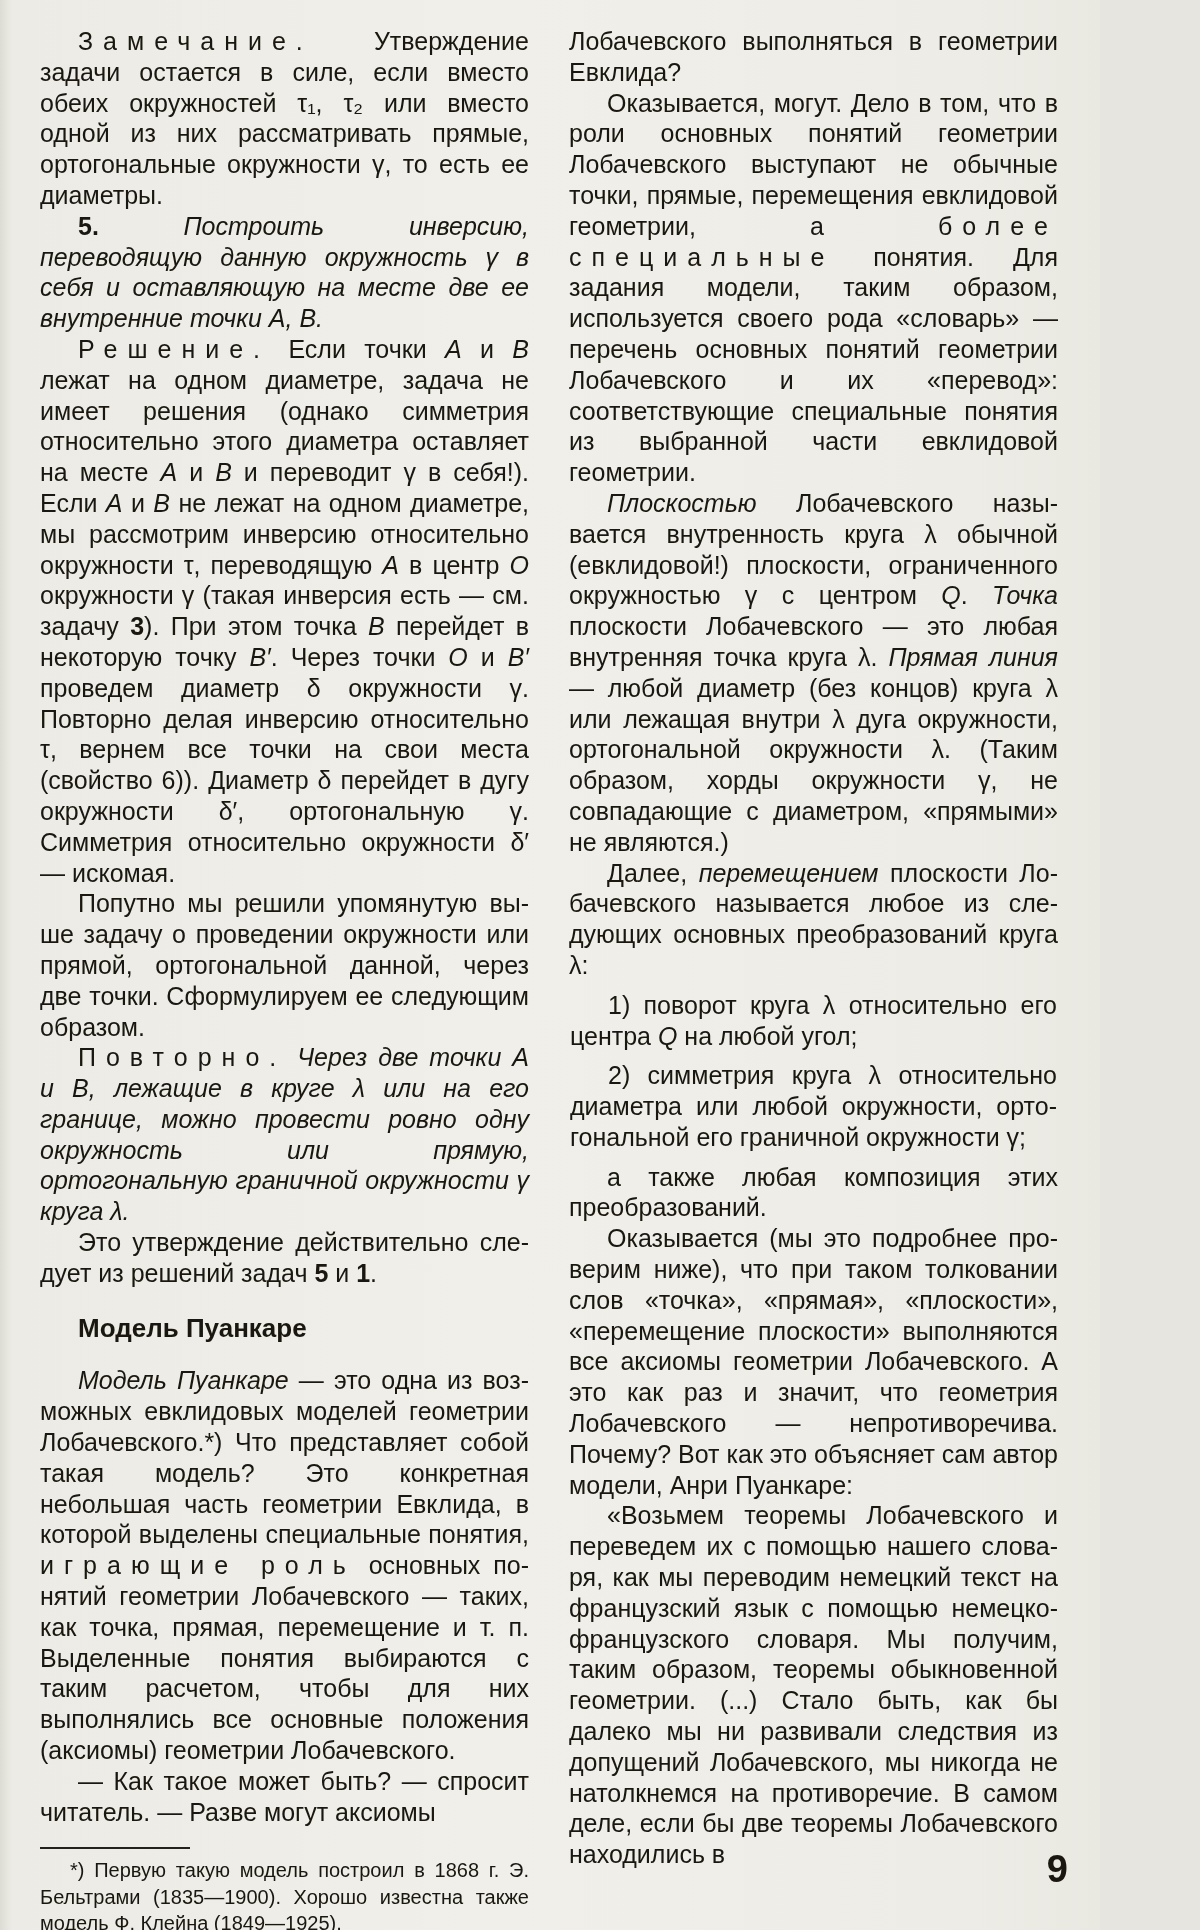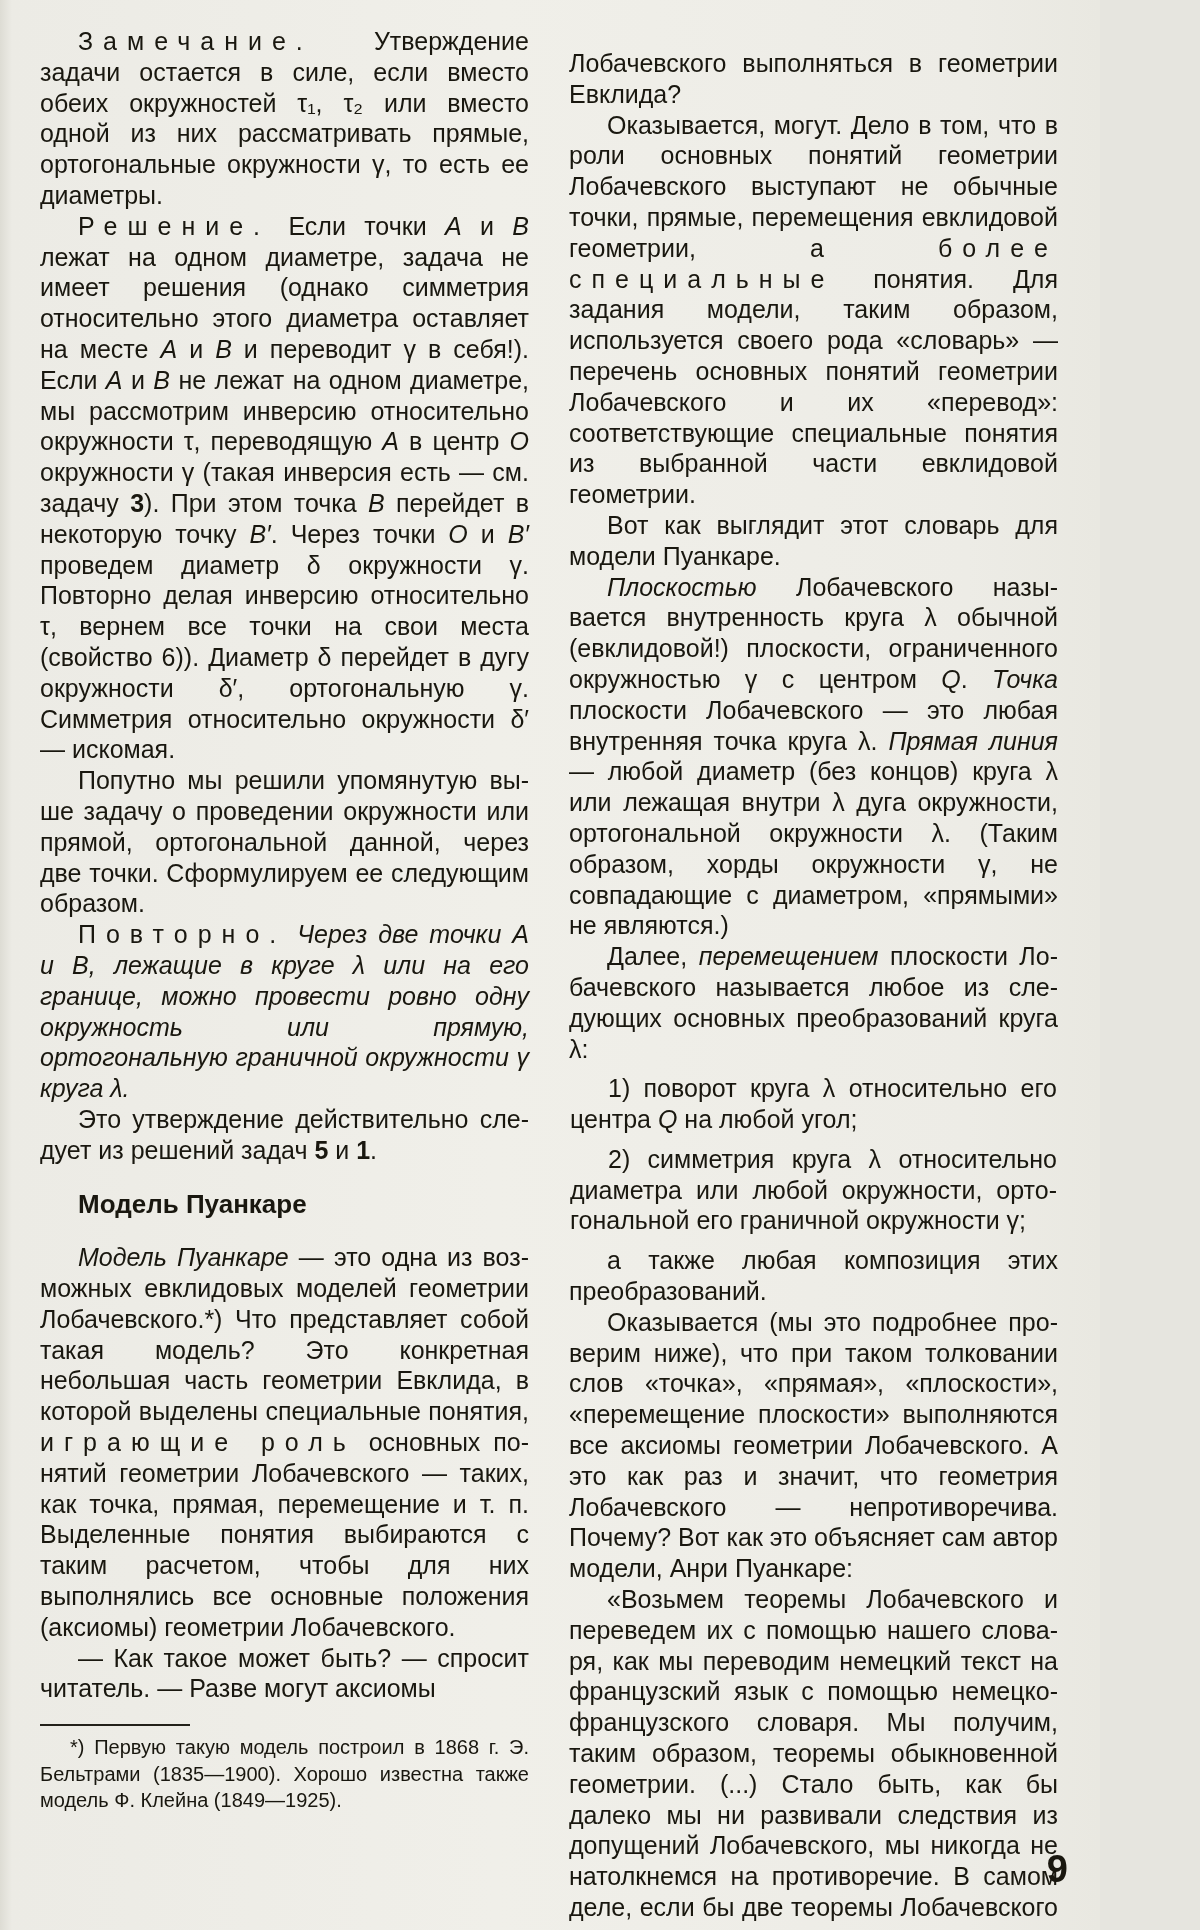--- a/index.html
+++ b/index.html
@@ -27,21 +27,21 @@
     text-align: justify;
     font-size: 25px;
     line-height: 30.8px;
     hyphens: manual;
   }
   .col p {
     margin: 0;
     text-indent: 38px;
     hyphens: manual;
   }
-  .col p.noind { text-indent: 0; margin-top: 22px; }
+  .col p.noind { text-indent: 0; }
   .col p.li    { margin: 9px 1px; }
   .col h3 {
     font-size: 26px;
     font-weight: bold;
     margin: 24px 0 22px 0;
     text-indent: 38px;
     text-align: left;
   }
   .it  { font-style: italic; }
   .bd  { font-weight: bold; }
@@ -66,36 +66,36 @@
     color: #19170f;
   }
 </style>
 </head>
 <body>
 
 <div class="page">
   <div class="columns">
     <div class="col" id="col-left">
         <p><span class="spc">Замечание.</span><span> Утверждение задачи остается в силе, если вместо обеих окружностей τ₁, τ₂ или вместо одной из них рассматривать прямые, ортогональ­ные окружности γ, то есть ее диаметры.</span></p>
+        <p><span class="bd">5. </span><span class="it">Построить инверсию, переводящую данную окружность γ в себя и остав­ляющую на месте две ее внутренние точки A, B.</span></p>
         <p><span class="spc">Решение.</span><span> Если точки </span><span class="it">A</span><span> и </span><span class="it">B</span><span> лежат на одном диаметре, задача не имеет решения (однако симметрия относи­тельно этого диаметра оставляет на месте </span><span class="it">A</span><span> и </span><span class="it">B</span><span> и переводит γ в себя!). Если </span><span class="it">A</span><span> и </span><span class="it">B</span><span> не лежат на одном диамет­ре, мы рассмотрим инверсию относи­тельно окружности τ, переводящую </span><span class="it">A</span><span> в центр </span><span class="it">O</span><span> окружности γ (такая инвер­сия есть — см. задачу </span><span class="bd">3</span><span>). При этом точка </span><span class="it">B</span><span> перейдет в некоторую точку </span><span class="it">B′</span><span>. Через точки </span><span class="it">O</span><span> и </span><span class="it">B′</span><span> проведем диаметр δ окружности γ. Повторно делая инвер­сию относительно τ, вернем все точки на свои места (свойство 6)). Диаметр δ перейдет в дугу окружности δ′, ортого­нальную γ. Симметрия относительно окружности δ′ — искомая.</span></p>
         <p><span>Попутно мы решили упомянутую вы­ше задачу о проведении окружности или прямой, ортогональной данной, через две точки. Сформулируем ее следующим образом.</span></p>
         <p><span class="spc">Повторно.</span><span class="it"> Через две точки A и B, лежащие в круге λ или на его границе, можно провести ровно одну окружность или прямую, ортогональную граничной окружности γ круга λ.</span></p>
         <p><span>Это утверждение действительно сле­дует из решений задач </span><span class="bd">5</span><span> и </span><span class="bd">1</span><span>.</span></p>
         <h3><span>Модель Пуанкаре</span></h3>
         <p><span class="it">Модель Пуанкаре</span><span> — это одна из воз­можных евклидовых моделей геометрии Лобачевского.*) Что представляет со­бой такая модель? Это конкретная небольшая часть геометрии Евклида, в которой выделены специальные поня­тия, </span><span class="spc">играющие роль</span><span> основных по­нятий геометрии Лобачевского — та­ких, как точка, прямая, перемещение и т. п. Выделенные понятия выби­раются с таким расчетом, чтобы для них выполнялись все основные положе­ния (аксиомы) геометрии Лобачев­ского.</span></p>
         <p><span>— Как такое может быть? — спросит читатель. — Разве могут аксиомы</span></p>
         <div class="footnote">
           <div class="fn-rule"></div>
           <p><span>*) Первую такую модель построил в 1868 г. Э. Бельтрами (1835—1900). Хорошо известна также модель Ф. Клейна (1849—1925).</span></p>
         </div>
       </div>
     <div class="col" id="col-right">
         <p class="noind"><span>Лобачевского выполняться в геометрии Евклида?</span></p>
         <p><span>Оказывается, могут. Дело в том, что в роли основных понятий геометрии Лобачевского выступают не обычные точки, прямые, перемещения евклидо­вой геометрии, а </span><span class="spc">более специаль­ные</span><span> понятия. Для задания модели, таким образом, используется своего ро­да «словарь» — перечень основных понятий геометрии Лобачевского и их «перевод»: соответствующие специаль­ные понятия из выбранной части евкли­довой геометрии.</span></p>
-        <p><span>Вот как выглядит этот словарь для модели Пуанкаре.</span></p>
         <p><span class="it">Плоскостью</span><span> Лобачевского назы­вается внутренность круга λ обычной (евклидовой!) плоскости, ограниченно­го окружностью γ с центром </span><span class="it">Q</span><span>. </span><span class="it">Точка</span><span> плоскости Лобачевского — это любая внутренняя точка круга λ. </span><span class="it">Прямая линия</span><span> — любой диаметр (без концов) круга λ или лежащая внутри λ дуга окружности, ортогональной ок­ружности λ. (Таким образом, хорды ок­ружности γ, не совпадающие с диамет­ром, «прямыми» не являются.)</span></p>
         <p><span>Далее, </span><span class="it">перемещением</span><span> плоскости Ло­бачевского называется любое из сле­дующих основных преобразований кру­га λ:</span></p>
         <p class="li"><span>1) поворот круга λ относительно его центра </span><span class="it">Q</span><span> на любой угол;</span></p>
         <p class="li"><span>2) симметрия круга λ относительно диаметра или любой окружности, орто­гональной его граничной окружности γ;</span></p>
         <p><span>а также любая композиция этих преобразований.</span></p>
         <p><span>Оказывается (мы это подробнее про­верим ниже), что при таком толковании слов «точка», «прямая», «плоскости», «перемещение плоскости» выполняют­ся все аксиомы геометрии Лобачевско­го. А это как раз и значит, что геомет­рия Лобачевского — непротиворечива. Почему? Вот как это объясняет сам автор модели, Анри Пуанкаре:</span></p>
         <p><span>«Возьмем теоремы Лобачевского и переведем их с помощью нашего слова­ря, как мы переводим немецкий текст на французский язык с помощью не­мецко-французского словаря. Мы полу­чим, таким образом, теоремы обыкно­венной геометрии. (...) Стало быть, как бы далеко мы ни развивали след­ствия из допущений Лобачевского, мы никогда не натолкнемся на противо­речие. В самом деле, если бы две теоремы Лобачевского находились в</span></p>
       </div>
   </div>
   <div class="page-number">9</div>

